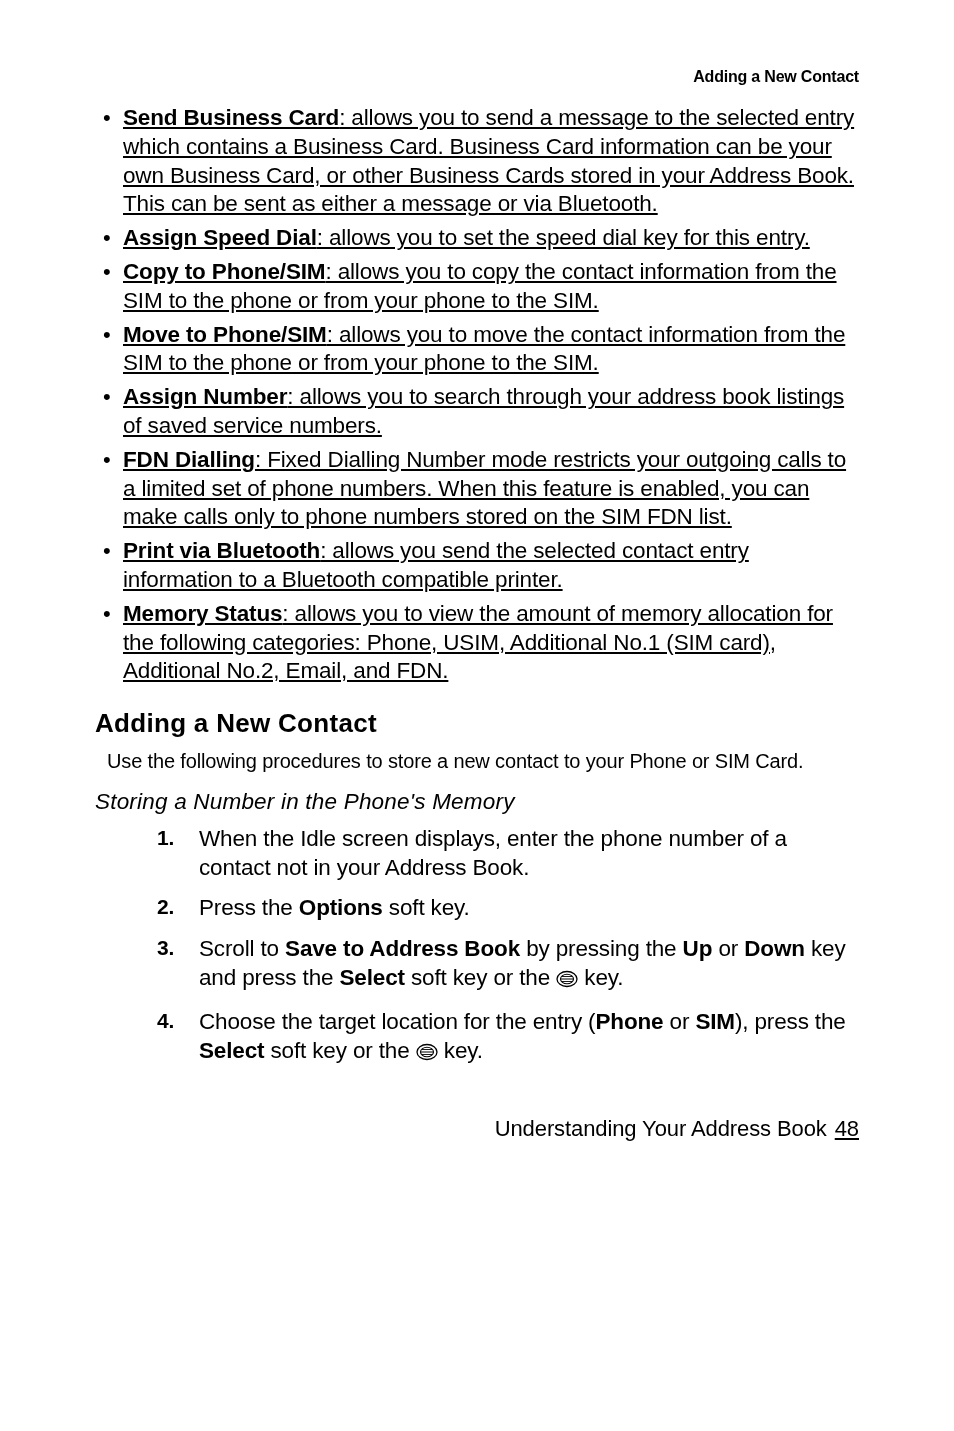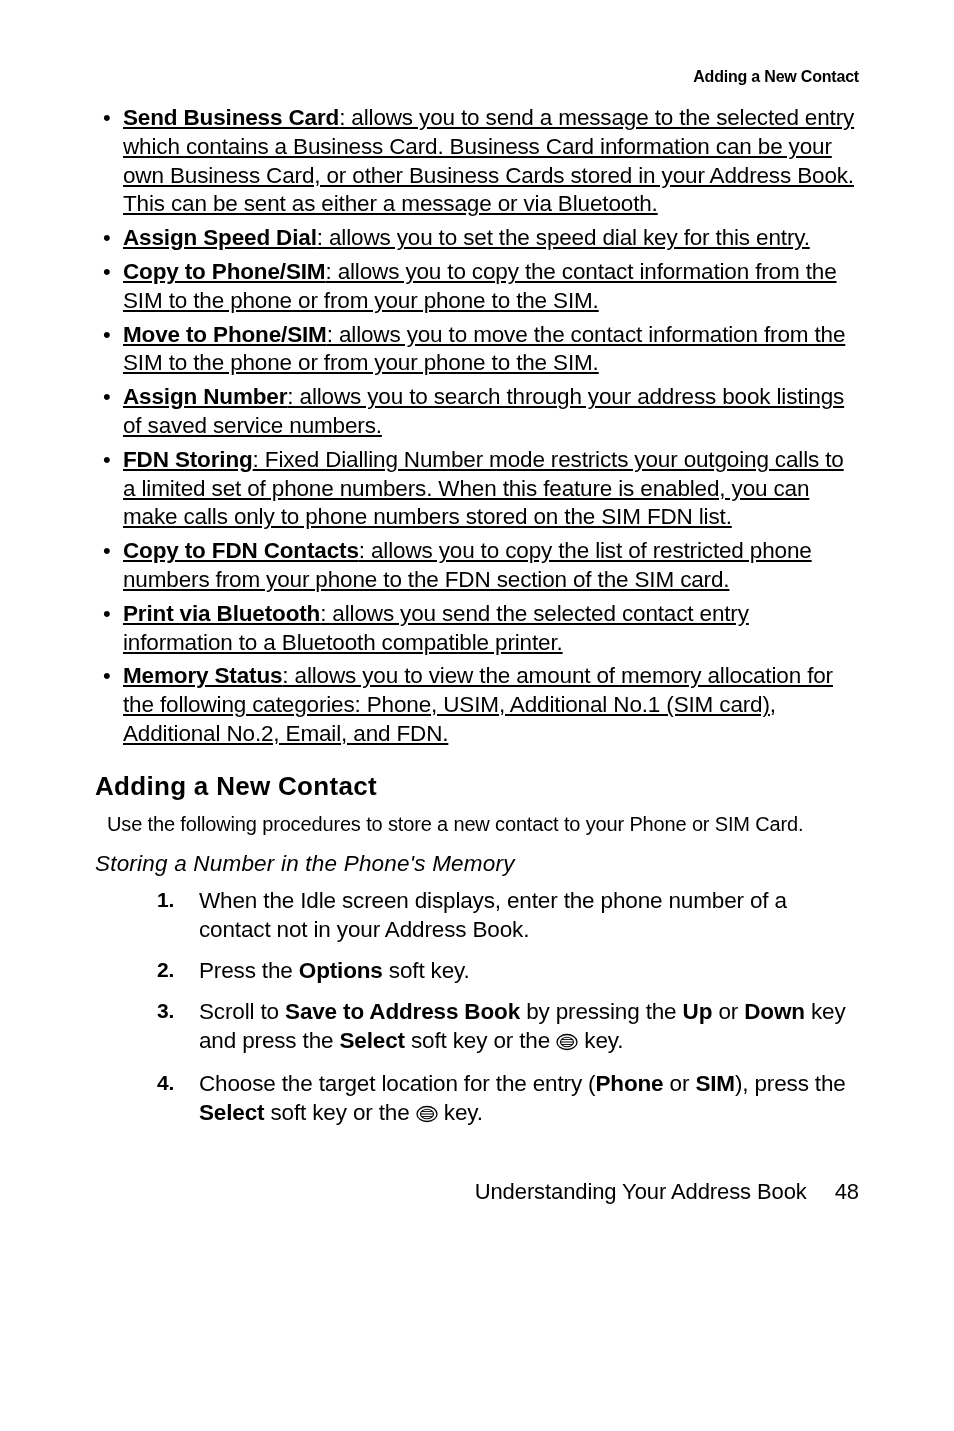--- a/index.html
+++ b/index.html
@@ -101,38 +101,38 @@
   }
   .footer {
     text-align: right;
     font-size: 22px;
     margin-top: 48px;
     font-stretch: condensed;
     letter-spacing: -0.1px;
   }
   .footer .pnum {
     display: inline-block;
-    margin-left: 28px;
+    margin-left: 8px;
+    text-decoration: underline;
   }
 </style>
 </head>
 <body>
 
 <div class="page">
 
   <div class="running-header">Adding a New Contact</div>
 
   <ul class="bullets">
     <li><span class="term">Send Business Card</span><span>: allows you to send a message to the selected entry which contains a Business Card. Business Card information can be your own Business Card, or other Business Cards stored in your Address Book. This can be sent as either a message or via Bluetooth.</span></li>
     <li><span class="term">Assign Speed Dial</span><span>: allows you to set the speed dial key for this entry.</span></li>
     <li><span class="term">Copy to Phone/SIM</span><span>: allows you to copy the contact information from the SIM to the phone or from your phone to the SIM.</span></li>
     <li><span class="term">Move to Phone/SIM</span><span>: allows you to move the contact information from the SIM to the phone or from your phone to the SIM.</span></li>
     <li><span class="term">Assign Number</span><span>: allows you to search through your address book listings of saved service numbers.</span></li>
-    <li><span class="term">FDN Storing</span><span>: Fixed Dialling Number mode restricts your outgoing calls to a limited set of phone numbers. When this feature is enabled, you can make calls only to phone numbers stored on the SIM FDN list.</span></li>
-    <li><span class="term">Copy to FDN Contacts</span><span>: allows you to copy the list of restricted phone numbers from your phone to the FDN section of the SIM card.</span></li>
+    <li><span class="term">FDN Dialling</span><span>: Fixed Dialling Number mode restricts your outgoing calls to a limited set of phone numbers. When this feature is enabled, you can make calls only to phone numbers stored on the SIM FDN list.</span></li>
     <li><span class="term">Print via Bluetooth</span><span>: allows you send the selected contact entry information to a Bluetooth compatible printer.</span></li>
     <li><span class="term">Memory Status</span><span>: allows you to view the amount of memory allocation for the following categories: Phone, USIM, Additional No.1 (SIM card), Additional No.2, Email, and FDN.</span></li>
   </ul>
 
   <h2 class="section">Adding a New Contact</h2>
   <p class="body">Use the following procedures to store a new contact to your Phone or SIM Card.</p>
 
   <h3 class="subsection">Storing a Number in the Phone's Memory</h3>
 
   <ol class="steps">

